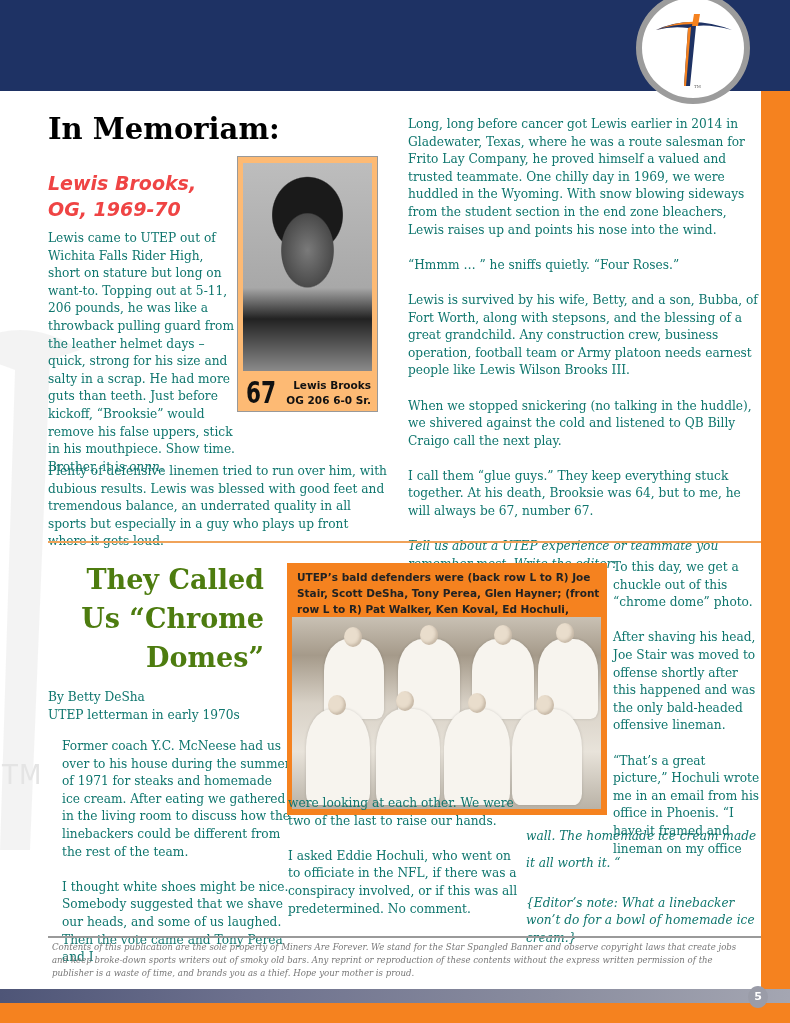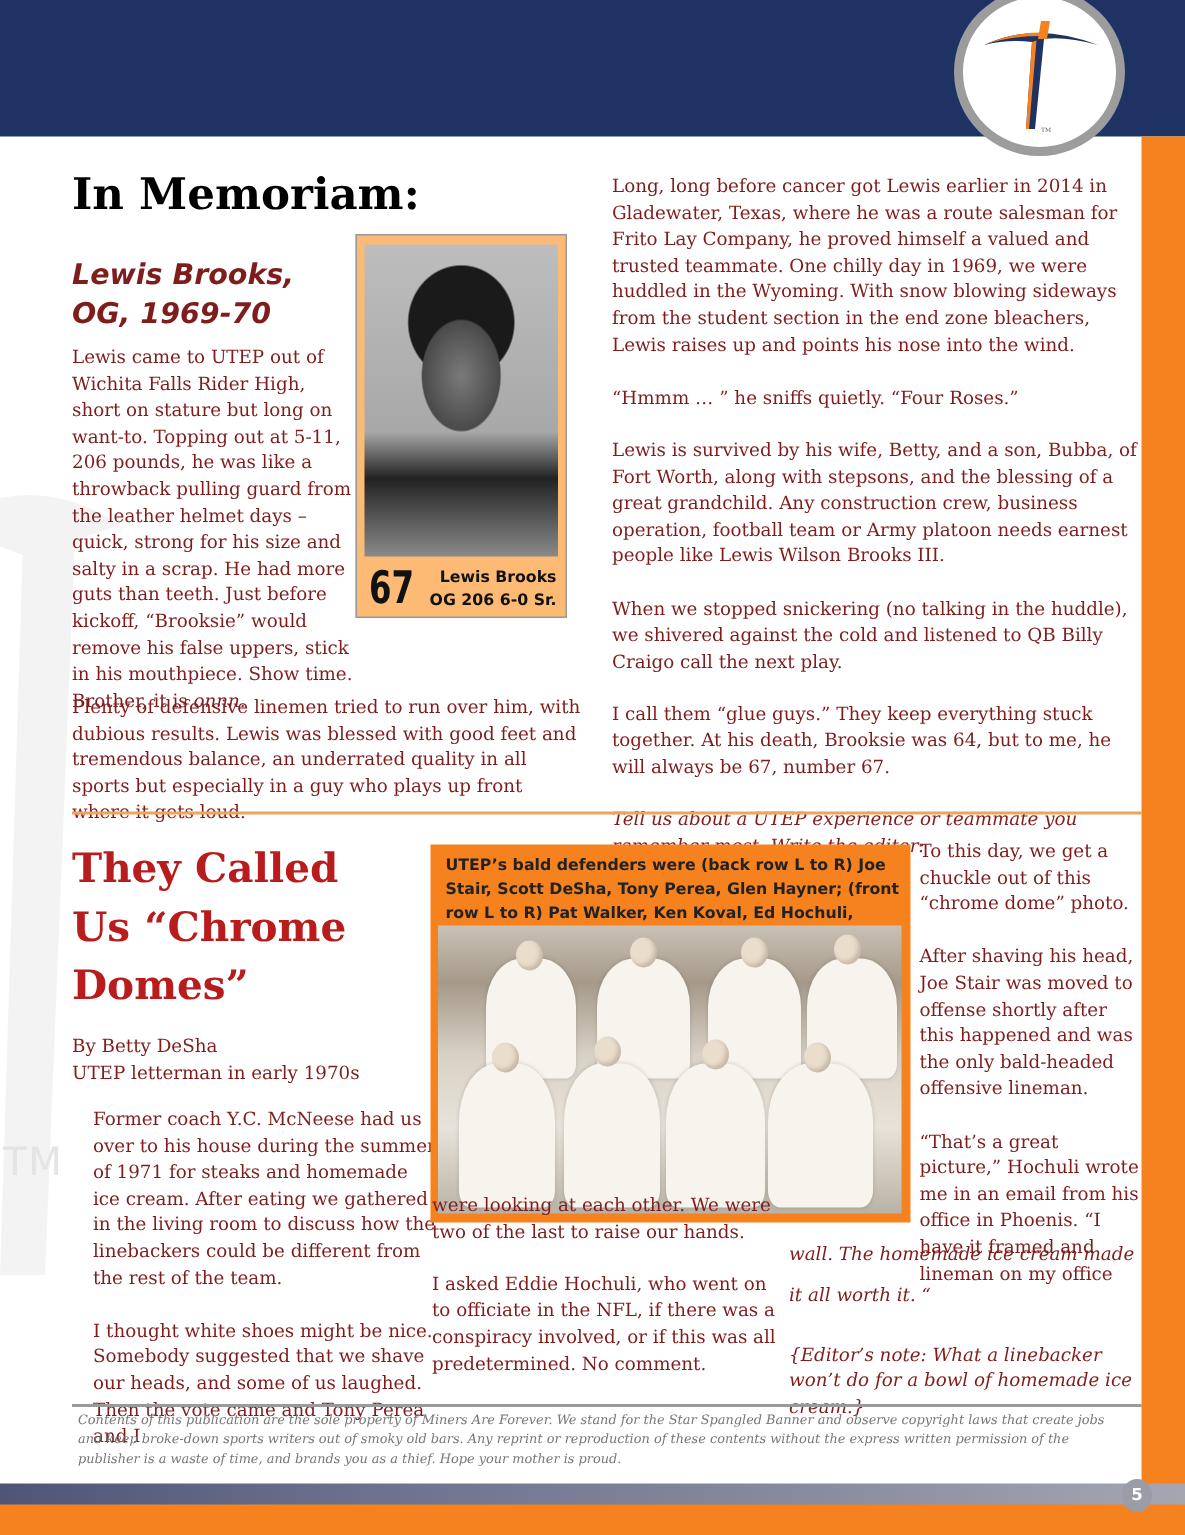--- a/index.html
+++ b/index.html
@@ -15,41 +15,41 @@
     background: #9a9ca8; color: #fff; font: bold 11px "DejaVu Sans", sans-serif; text-align: center; line-height: 22px; }
 
   .logo { position: absolute; left: 636px; top: -8px; width: 114px; height: 112px; border-radius: 50%;
     background: #fff; border: 6px solid #9c9c9c; }
   .logo svg { position: absolute; left: 8px; top: 10px; }
 
   .watermark { position: absolute; left: -40px; top: 290px; width: 120px; height: 560px; opacity: 0.08; }
   .tm-mark { position: absolute; left: 2px; top: 760px; font: 26px "DejaVu Sans", sans-serif; color: #e4e4e4; letter-spacing: 1px; }
 
   .h1 { position: absolute; left: 48px; top: 112px; font: bold 29px "DejaVu Serif", serif; color: #000000; }
-  .subhead { position: absolute; left: 48px; top: 170px; width: 190px; font: bold italic 19px/26px "DejaVu Sans", sans-serif; color: #7f1d1d; }
+  .subhead { position: absolute; left: 48px; top: 170px; width: 190px; font: bold italic 19px/26px "DejaVu Sans", sans-serif; color: #ef4444; }
 
-  .body-text { font-size: 12.2px; line-height: 17.6px; color: #7f1d1d; }
+  .body-text { font-size: 12.2px; line-height: 17.6px; color: #0f766e; }
   .col1a { position: absolute; left: 48px; top: 230px; width: 190px; }
   .col1b { position: absolute; left: 48px; top: 463px; width: 340px; }
   .col2 { position: absolute; left: 408px; top: 116px; width: 350px; }
   .col2 p { margin-bottom: 17.6px; }
   .col2 p.italic { font-style: italic; }
 
   .photo1 { position: absolute; left: 237px; top: 156px; width: 141px; height: 256px; border: 1px solid #999; background: #fdba74; }
   .photo1 .pic { position: absolute; left: 5px; top: 6px; width: 129px; height: 208px;
     background: radial-gradient(ellipse 40% 35% at 50% 42%, #7a7a7a 0%, #4a4a4a 50%, transparent 52%),
       radial-gradient(ellipse 45% 30% at 50% 25%, #1a1a1a 0%, #1a1a1a 60%, transparent 62%),
       linear-gradient(to bottom, #bdbdbd 0%, #a8a8a8 60%, #222 75%, #8a8a8a 100%); }
   .photo1 .num { position: absolute; left: 8px; top: 218px; font: bold 30px "DejaVu Sans Condensed", "DejaVu Sans", sans-serif; color: #111; transform: scaleX(0.8); transform-origin: left; }
   .photo1 .name { position: absolute; right: 6px; top: 222px; font: bold 10.5px "DejaVu Sans", sans-serif; color: #111; text-align: right; }
   .photo1 .stats { position: absolute; right: 6px; top: 237px; font: bold 10.5px "DejaVu Sans", sans-serif; color: #111; text-align: right; }
 
   .divider { position: absolute; left: 48px; top: 541px; width: 713px; height: 2px; background: #f0a35a; }
 
-  .h2 { position: absolute; left: 48px; top: 560px; width: 216px; font: bold 27px/39px "DejaVu Serif", serif; color: #b91c1c; }
+  .h2 { position: absolute; left: 48px; top: 560px; width: 216px; text-align: right; font: bold 27px/39px "DejaVu Serif", serif; color: #4d7c0f; }
   .byline { position: absolute; left: 48px; top: 689px; width: 230px; }
   .col3 { position: absolute; left: 62px; top: 738px; width: 230px; }
   .col3 p { margin-bottom: 17.6px; }
   .col4 { position: absolute; left: 288px; top: 795px; width: 230px; }
   .col4 p { margin-bottom: 17.6px; }
   .col5 { position: absolute; left: 613px; top: 559px; width: 150px; }
   .col5 p { margin-bottom: 17.6px; }
   .col5b { position: absolute; left: 526px; top: 823px; width: 235px; }
   .col5b p { margin-bottom: 17.6px; font-style: italic; }
   .col5b p.italic { font-style: italic; }

